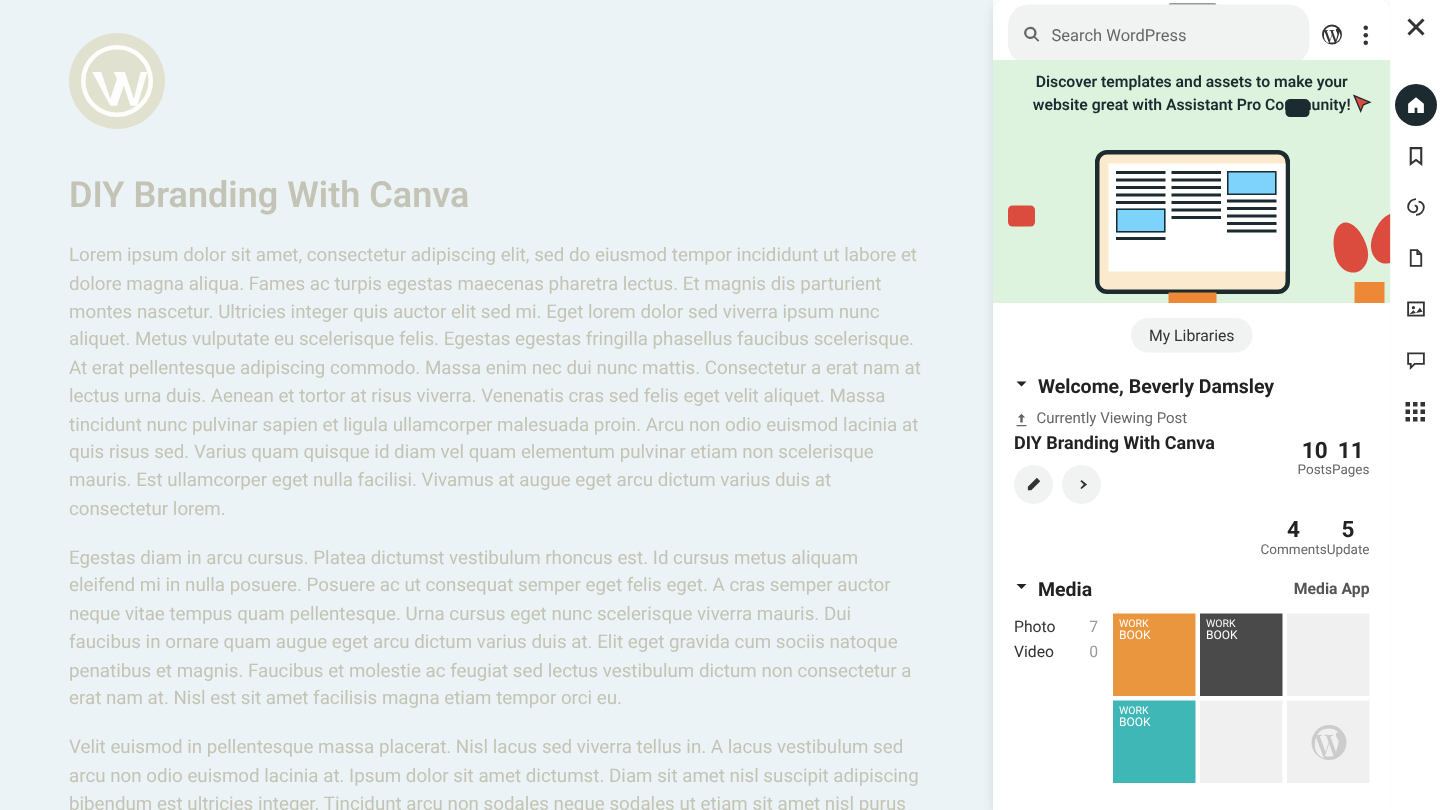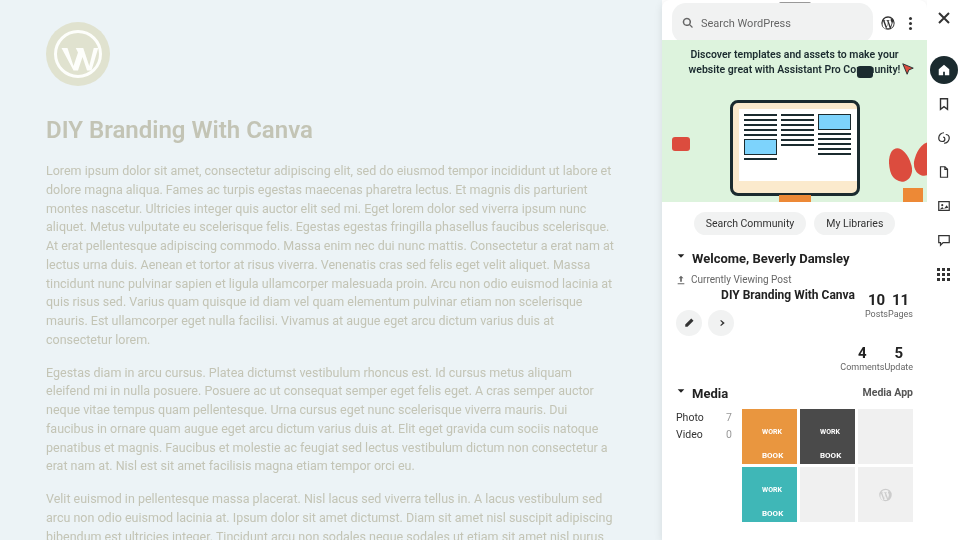--- a/index.html
+++ b/index.html
@@ -46,45 +46,45 @@
   .pill { font-size:10.5px; padding:5px 12px; border-radius:14px; background:#f1f2f2; color:#333; cursor:pointer; }
 
   .section { padding: 0 14px; }
   .sec-head { display:flex; align-items:flex-start; gap:6px; padding:6px 0 4px; font-size:13px; font-weight:700; color:#222; }
   .chev { width:10px; height:10px; }
   .chev svg{ width:10px; height:10px; fill:#222; }
   .sec-head .spacer{flex:1;}
   .sec-head .link{ font-size:10.5px; font-weight:700; color:#555;}
 
   .welcome-row { display:flex; gap:10px; padding:4px 0 8px; }
-  .welcome-left { flex:1;text-align:right; }
+  .welcome-left { flex:1; }
   .viewing { font-size:10px; color:#666; display:flex; align-items:center; gap:5px; margin-bottom:3px;}
   .viewing svg{width:10px;height:10px;fill:#666;}
   .view-title { font-size:12px; font-weight:700; color:#222; margin-bottom:8px;}
   .circ-btns { display:flex; gap:6px; }
   .circ { width:26px; height:26px; background:#f1f2f2; border-radius:50%; display:flex; align-items:center; justify-content:center; cursor:pointer; }
   .circ svg{ width:12px; height:12px; fill:#333; }
   .stats { display:flex; text-align:center;align-items:center; }
   .stat .n { font-size:15px; font-weight:700; color:#222; }
   .stat .l { font-size:9px; color:#666; }
 
   .media-row { display:flex; gap:10px; padding:4px 0 10px; }
   .media-filters { width:56px; font-size:10.5px; color:#333; }
   .mf { display:flex; justify-content:space-between; padding:2px 0; }
   .mf .c{color:#999;}
   .thumbs { flex:1; display:grid; grid-template-columns:repeat(3,1fr); gap:3px; }
-  .thumb { aspect-ratio:1; background:#eaeaea; font-size:6px; font-weight:700; line-height:1; padding:20px; color:#fff; overflow:hidden;}
+  .thumb { aspect-ratio:1; background:#eaeaea; font-size:6px; font-weight:400; line-height:1; padding:4px; color:#fff; overflow:hidden;}
   .thumb.orange{background:#e9963f;}
   .thumb.gray{background:#4a4a4a;}
   .thumb.teal{background:#3fb7b7;}
   .thumb.lite{background:#f0f0f0; color:#ccc;}
   .thumb.wp{background:#f0f0f0; display:flex; align-items:center; justify-content:center;}
   .thumb.wp svg{width:28px;height:28px;fill:#ccc;}
   .thumb .wb1{font-size:7px;}
-  .thumb .wb2{font-size:8px;margin-top:16px;}
+  .thumb .wb2{font-size:8px;}
 
   .apps { padding:10px 0; }
 
   .rail { position:absolute; right:0; top:0; width:33px; height:540px; background:#fff; display:flex; flex-direction:column; align-items:center; padding-top:10px; gap:6px; }
   .close-x { width:16px; height:16px; margin-bottom:8px; cursor:pointer; }
   .close-x svg{width:16px;height:16px;stroke:#333;stroke-width:2;fill:none;}
   .ricon { width:28px; height:28px; border-radius:50%; display:flex; align-items:center; justify-content:center; cursor:pointer; }
   .ricon svg{width:14px;height:14px;fill:#333;}
   .ricon.active{ background:#1b2b2f; }
   .ricon.active svg{fill:#fff;}
@@ -176,21 +176,20 @@
     </div>
     <div class="bubble"></div>
     <div class="plant">
       <div class="leaf l1"></div>
         <div class="leaf l2"></div>
         <div class="pot"></div>
     </div>
   </div>
 
   <div class="pills">
-    <div class="pill">Search Community</div>
     <div class="pill">My Libraries</div>
   </div>
 
   <div class="section">
     <div class="sec-head">
       <span class="chev">
           <svg viewBox="0 0 12 12">
             <path d="M2 4l4 4 4-4z"></path>
           </svg>
         </span>

